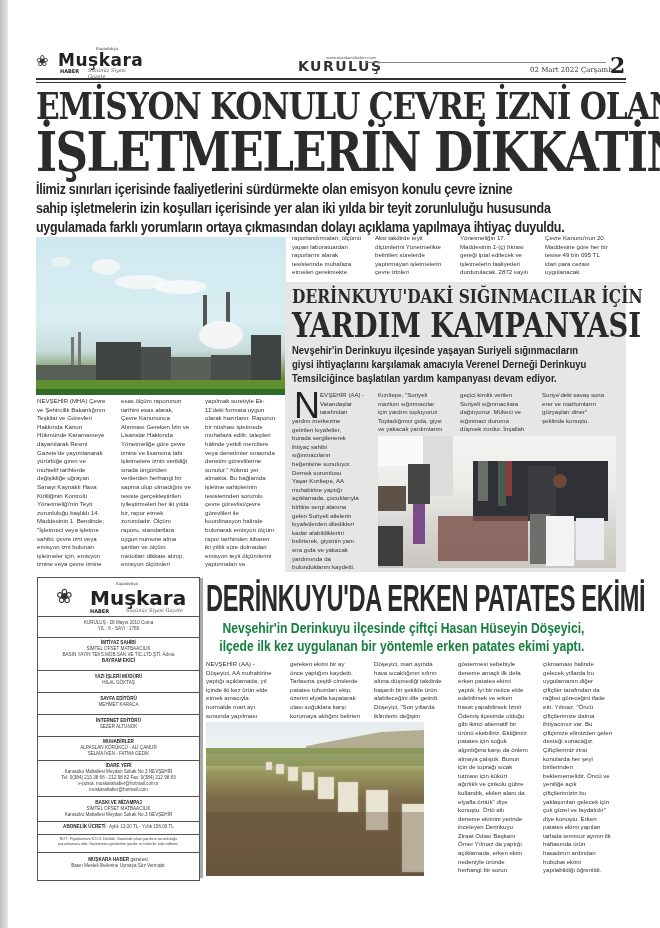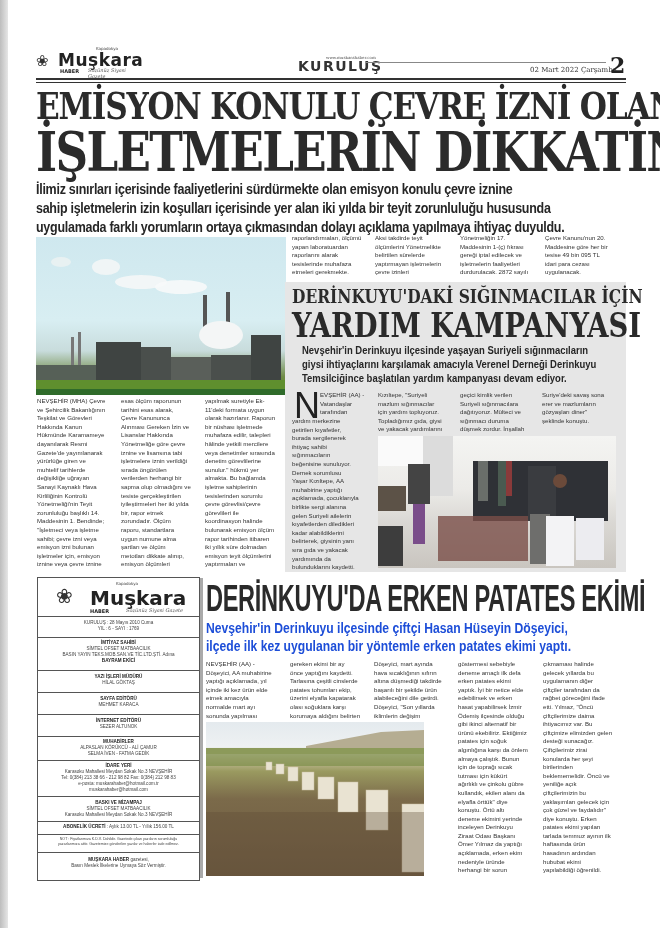--- a/index.html
+++ b/index.html
@@ -28,32 +28,32 @@
   .lead span{display:block;white-space:nowrap;transform:scaleX(0.86);transform-origin:left;}
   .col{font:6.1px/8.6px "Liberation Sans",sans-serif;color:#333;}
   .photo{overflow:hidden;}
   
   .ph1{left:36px;top:237px;width:250px;height:152px;background:linear-gradient(180deg,#cfe8ef 0%,#d8eef2 55%,#c8dcdc 75%,#6f8b45 92%,#5f8a2e 100%);}
   .greenbar{left:36px;top:389px;width:250px;height:6px;background:#2f6b2a;}
   
   .rbox{left:285px;top:282px;width:341px;height:290px;background:#e6e6e6;}
   .rh1{left:292px;top:286px;font:bold 18px "DejaVu Serif",serif;color:#2a2a2a;white-space:nowrap;transform:scaleX(0.86);transform-origin:left;}
   .rh2{left:292px;top:306px;font:bold 33px "DejaVu Serif",serif;color:#2a2a2a;white-space:nowrap;transform:scaleX(0.83);transform-origin:left;}
-  .rlead{left:302px;top:344px;width:340px;font:bold 10.2px/14px "Liberation Sans",sans-serif;color:#262626;}
+  .rlead{left:292px;top:344px;width:340px;font:bold 10.2px/14px "Liberation Sans",sans-serif;color:#262626;}
   .rlead span{display:block;white-space:nowrap;transform:scaleX(0.93);transform-origin:left;}
   .dropcap{left:294px;top:389px;font:36px/34px "Liberation Sans",sans-serif;color:#222;}
   .ph2{left:378px;top:436px;width:238px;height:132px;background:linear-gradient(180deg,#f4f4f2 0%,#ecebe8 40%,#dad8d4 65%,#c9c5bf 100%);}
   
   .imprint{left:37px;top:577px;width:161px;height:302px;border:1px solid #555;background:#fff;}
   .imp-row{position:absolute;left:0;width:161px;border-top:1px solid #555;text-align:center;font:4.6px/6px "Liberation Sans",sans-serif;color:#444;}
   .imp-row b{font-weight:bold;color:#222;}
   
   .ph3{left:206px;top:722px;width:218px;height:154px;background:linear-gradient(180deg,#e4eaee 0%,#eef1f2 16%,#c7c2a0 24%,#9a9a60 32%,#7b6a4a 50%,#6c5a40 100%);}
   .ph1h{left:206px;top:578px;font:bold 36px "Liberation Sans",sans-serif;color:#2a2a2a;white-space:nowrap;transform:scaleX(0.655);transform-origin:left;letter-spacing:-0.5px;}
-  .plead{left:206px;top:620px;width:430px;font:bold 13.8px/18px "Liberation Sans",sans-serif;color:#1d4ed8;}
+  .plead{left:206px;top:620px;width:430px;font:bold 13.8px/18px "Liberation Sans",sans-serif;color:#15803d;text-align:right;}
   .plead span{display:block;white-space:nowrap;transform:scaleX(0.88);transform-origin:left;}
   .leftbar{left:200px;top:578px;width:3px;height:300px;background:#aaa;}
 </style>
 </head>
 <body>
 
 <div class="pageshade"></div>
 <div class="page"></div>
 
 <div class="abs logo">

